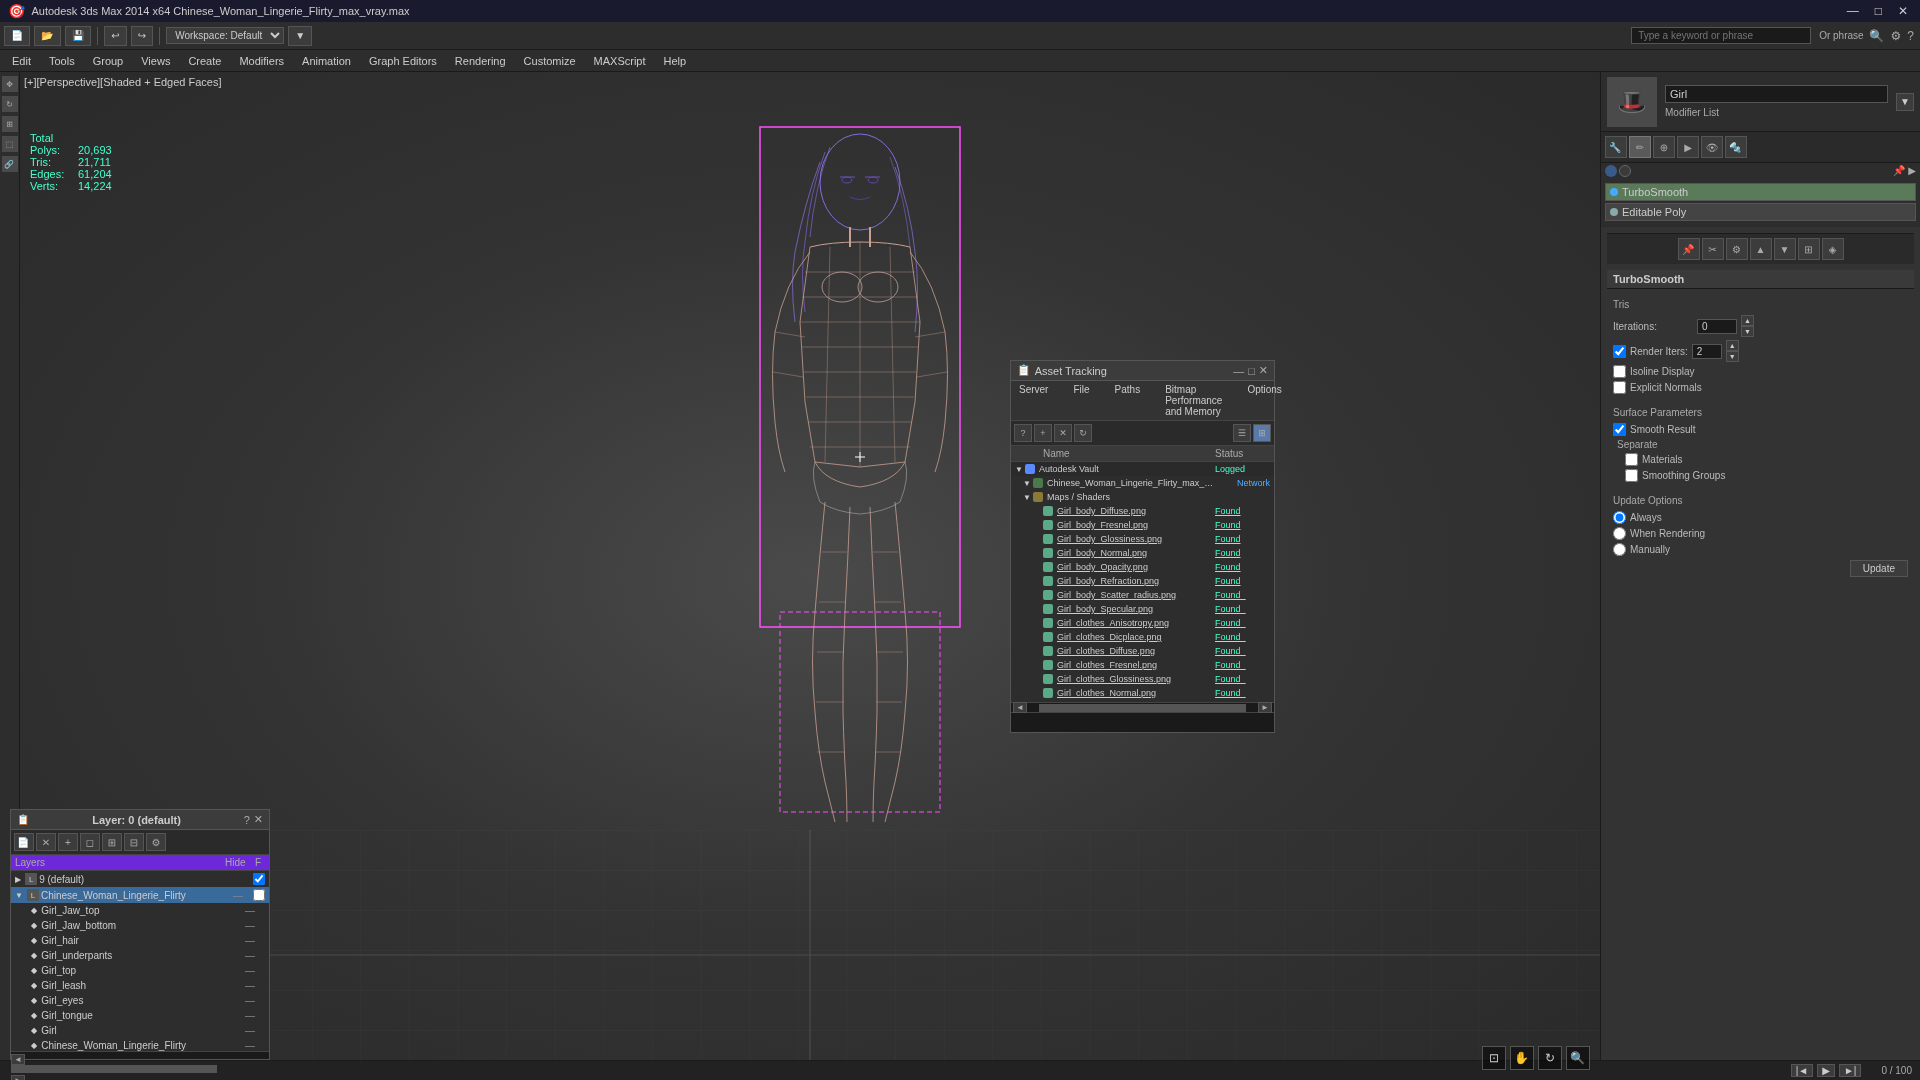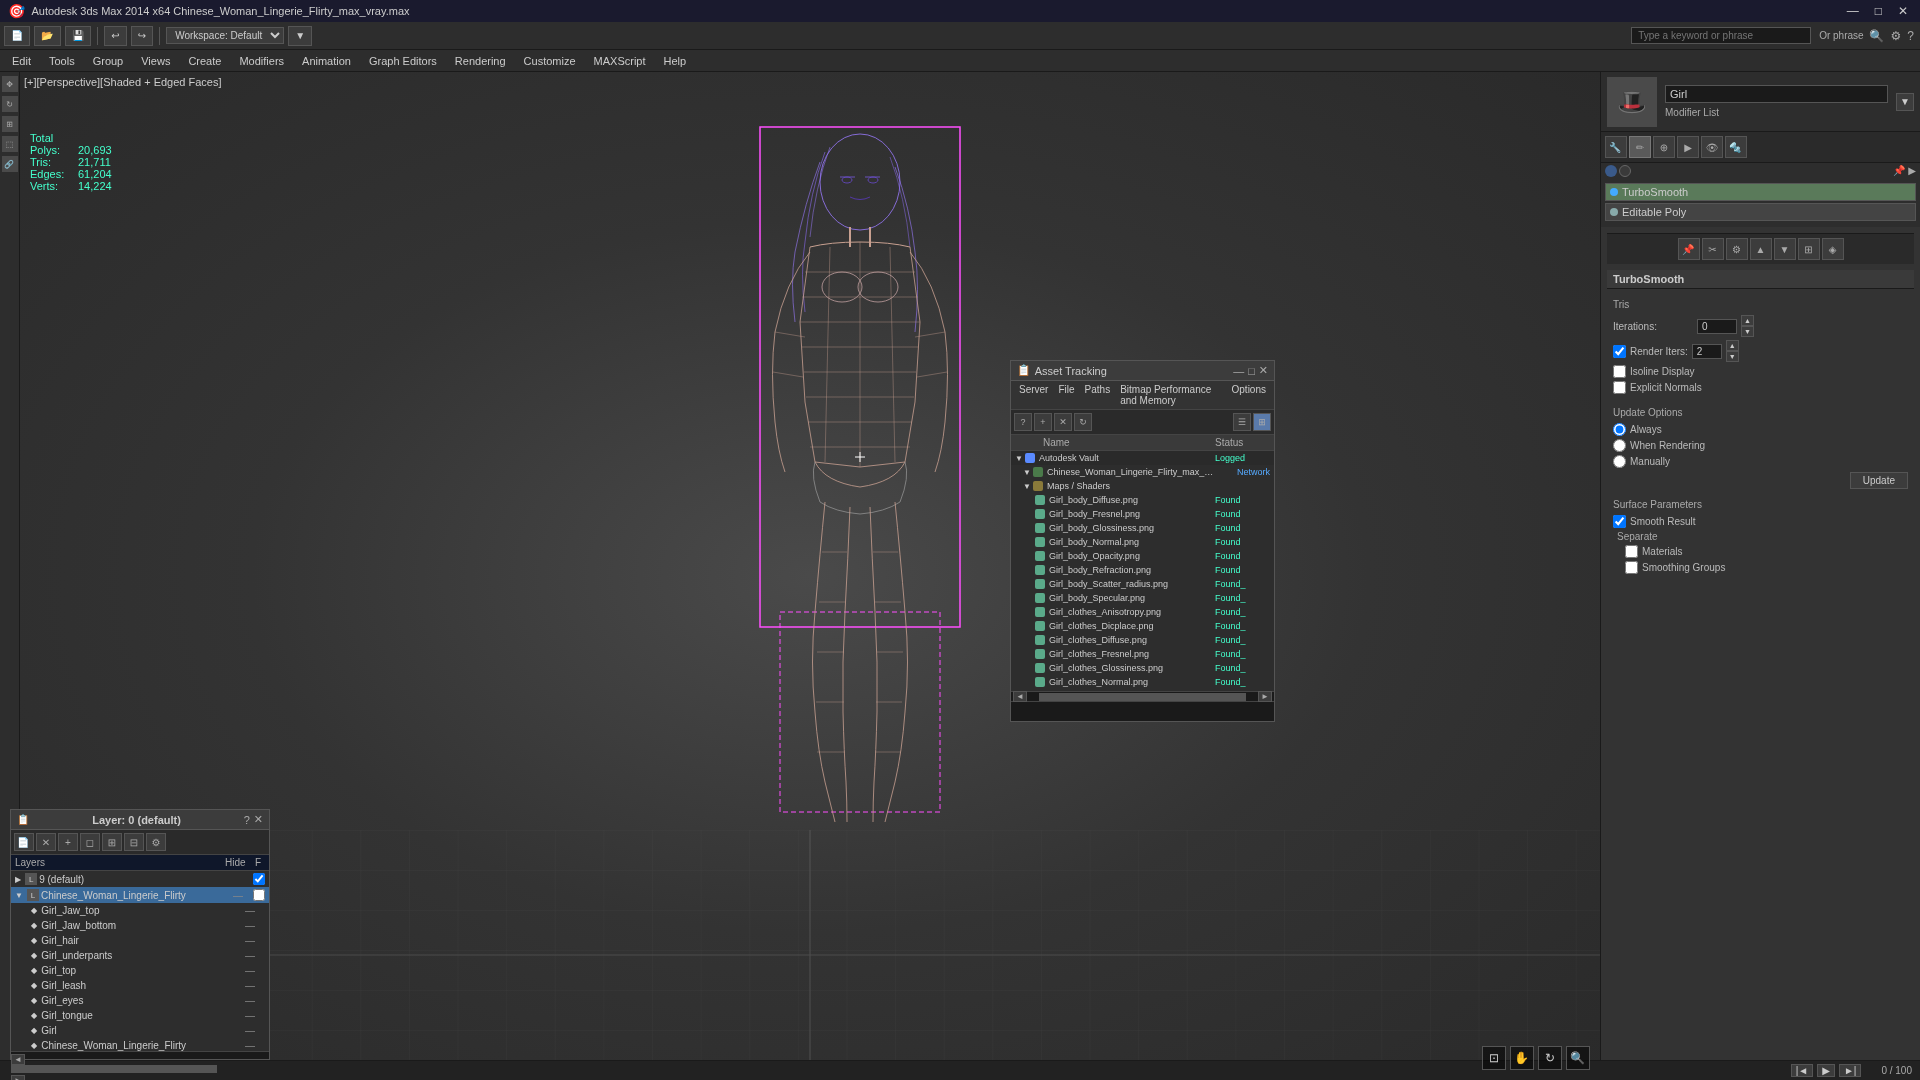--- a/index.html
+++ b/index.html
@@ -76,21 +76,21 @@
     #right-bottom-icons .rb-icon { background: #3c3c3c; border: 1px solid #555; width: 22px; height: 22px; display: flex; align-items: center; justify-content: center; font-size: 10px; color: #aaa; cursor: pointer; }
 
     
     #layer-panel { position: absolute; bottom: 20px; left: 10px; width: 260px; background: #2d2d2d; border: 1px solid #555; z-index: 100; }
     #layer-panel-titlebar { background: #3c3c3c; padding: 3px 6px; display: flex; align-items: center; justify-content: space-between; border-bottom: 1px solid #555; }
     #layer-panel-titlebar .title { color: #ccc; font-size: 11px; font-weight: bold; }
     #layer-panel-titlebar .btns { display: flex; gap: 4px; }
     #layer-panel-titlebar .btn { background: none; border: none; color: #aaa; font-size: 11px; cursor: pointer; }
     #layer-toolbar { background: #2a2a2a; padding: 3px; display: flex; gap: 2px; align-items: center; border-bottom: 1px solid #444; }
     #layer-toolbar .l-btn { background: #3c3c3c; border: 1px solid #555; color: #aaa; font-size: 10px; padding: 1px 4px; cursor: pointer; width: 20px; height: 18px; display: flex; align-items: center; justify-content: center; }
-    #layer-headers { display: flex; background: #0f172a; padding: 2px 4px; border-bottom: 1px solid #444; }
+    #layer-headers { display: flex; background: #6d28d9; padding: 2px 4px; border-bottom: 1px solid #444; }
     #layer-headers .lh { color: #aaa; font-size: 10px; }
     #layer-headers .lh-name { flex: 1; }
     #layer-headers .lh-hide { width: 30px; text-align: left; }
     #layer-headers .lh-freeze { width: 10px; }
     #layer-list { max-height: 180px; overflow-y: auto; }
     .layer-item { display: flex; align-items: center; padding: 2px 4px; font-size: 10px; color: #ccc; cursor: pointer; }
     .layer-item.selected { background: #3a6a9a; }
     .layer-item .li-indent { display: flex; align-items: center; flex: 1; gap: 2px; overflow: hidden; }
     .layer-item .li-icon { width: 12px; height: 12px; background: #555; font-size: 8px; display: flex; align-items: center; justify-content: center; }
     .layer-item .li-name { flex: 1; white-space: nowrap; overflow: hidden; text-overflow: ellipsis; }
@@ -98,34 +98,34 @@
     .layer-item .li-check { width: 12px; height: 12px; }
     #layer-scrollbar { height: 8px; background: #1a1a1a; border-top: 1px solid #444; position: relative; }
     #layer-scrollbar .scroll-track { height: 8px; background: #555; width: 80%; margin-left: 0; }
 
     
     #asset-tracking { position: absolute; top: 360px; left: 1010px; width: 265px; background: #2d2d2d; border: 1px solid #555; z-index: 100; }
     #at-titlebar { background: #3c3c3c; padding: 3px 6px; display: flex; align-items: center; justify-content: space-between; border-bottom: 1px solid #555; }
     #at-titlebar .title { color: #ccc; font-size: 11px; display: flex; align-items: center; gap: 4px; }
     #at-titlebar .btns { display: flex; gap: 4px; }
     #at-titlebar .btn { background: none; border: none; color: #aaa; font-size: 11px; cursor: pointer; }
-    #at-menubar { display: flex; gap: 2px; padding: 2px 4px; border-bottom: 1px solid #444; background: #333; }
+    #at-menubar { display: flex; gap: 17px; padding: 2px 4px; border-bottom: 1px solid #444; background: #333; }
     #at-menubar .at-menu { color: #ccc; font-size: 10px; padding: 1px 4px; cursor: pointer; }
     #at-toolbar { display: flex; gap: 2px; padding: 3px; border-bottom: 1px solid #444; background: #2a2a2a; justify-content: space-between; }
     #at-toolbar .at-icons-left { display: flex; gap: 2px; }
     #at-toolbar .at-btn { background: #3c3c3c; border: 1px solid #555; width: 18px; height: 18px; display: flex; align-items: center; justify-content: center; font-size: 9px; color: #aaa; cursor: pointer; }
     #at-toolbar .at-btn.active { background: #5a7aaa; }
     #at-col-headers { display: flex; background: #3a3a3a; border-bottom: 1px solid #444; padding: 2px 4px; }
     #at-col-headers .at-col-name { flex: 1; font-size: 10px; color: #aaa; padding-left: 28px; }
     #at-col-headers .at-col-status { width: 55px; font-size: 10px; color: #aaa; }
     #at-list { max-height: 240px; overflow-y: auto; }
     .at-item { display: flex; align-items: center; padding: 2px 4px; font-size: 9px; color: #ccc; cursor: pointer; }
     .at-item.at-parent { background: #2a2a2a; }
     .at-item.at-sub { padding-left: 12px; }
-    .at-item.at-subsub { padding-left: 24px; }
+    .at-item.at-subsub { padding-left: 32px; text-decoration: underline; }
     .at-item .at-icon { width: 10px; height: 10px; background: #5a8; border-radius: 50%; margin-right: 4px; flex-shrink: 0; }
     .at-item .at-icon.file { background: #5a8; border-radius: 0; }
     .at-item .at-icon.folder { background: #8a5; border-radius: 0; }
     .at-item .at-icon.asset { background: #5a8; }
     .at-item .at-name { flex: 1; white-space: nowrap; overflow: hidden; text-overflow: ellipsis; }
     .at-item .at-status { width: 55px; font-size: 9px; color: #4fc; }
     .at-item .at-status.network { color: #5af; text-align: right; }
     #at-scrollbar { height: 10px; background: #1a1a1a; border-top: 1px solid #444; position: relative; display: flex; align-items: center; justify-content: space-between; padding: 0 2px; }
     #at-scrollbar .scroll-track { height: 8px; background: #555; width: 80%; }
     #at-search { height: 20px; background: #1a1a1a; border-top: 1px solid #444; }
@@ -425,51 +425,51 @@
           <input type="checkbox" style="">
           <label>Isoline Display</label>
         </div>
         <div class="checkbox-row">
           <input type="checkbox" style="">
           <label>Explicit Normals</label>
         </div>
       </div>
 
       <div class="section-group">
+        <div class="sub-section">Surface Parameters</div>
+        <div class="checkbox-row">
+          <input type="checkbox" checked="" style="">
+          <label>Smooth Result</label>
+        </div>
+        <div style="color:#aaa;font-size:10px;margin-left:4px;">Separate</div>
+        <div class="checkbox-row" style="margin-left:12px;">
+          <input type="checkbox" style="">
+          <label>Materials</label>
+        </div>
+        <div class="checkbox-row" style="margin-left:12px;">
+          <input type="checkbox" style="">
+          <label>Smoothing Groups</label>
+        </div>
+      </div>
+
+      <div class="section-group">
         <div class="sub-section">Update Options</div>
         <div class="checkbox-row">
           <input type="radio" name="update" checked="" style="">
           <label>Always</label>
         </div>
         <div class="checkbox-row">
           <input type="radio" name="update" style="">
           <label>When Rendering</label>
         </div>
         <div class="checkbox-row">
           <input type="radio" name="update" style="">
           <label>Manually</label>
         </div>
         <button class="update-btn">Update</button>
-      </div>
-
-      <div class="section-group">
-        <div class="sub-section">Surface Parameters</div>
-        <div class="checkbox-row">
-          <input type="checkbox" checked="" style="">
-          <label>Smooth Result</label>
-        </div>
-        <div style="color:#aaa;font-size:10px;margin-left:4px;">Separate</div>
-        <div class="checkbox-row" style="margin-left:12px;">
-          <input type="checkbox" style="">
-          <label>Materials</label>
-        </div>
-        <div class="checkbox-row" style="margin-left:12px;">
-          <input type="checkbox" style="">
-          <label>Smoothing Groups</label>
-        </div>
       </div>
     </div>
   </div>
 </div>
 
 <div id="layer-panel">
   <div id="layer-panel-titlebar">
     <div style="font-size:10px;">📋</div>
     <span class="title">Layer: 0 (default)</span>
     <div class="btns">

